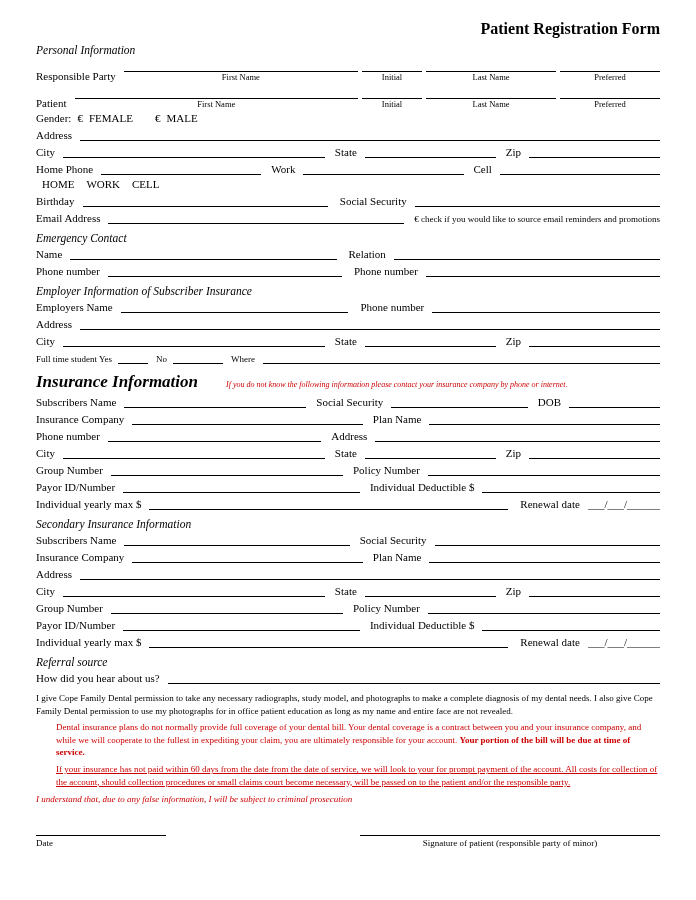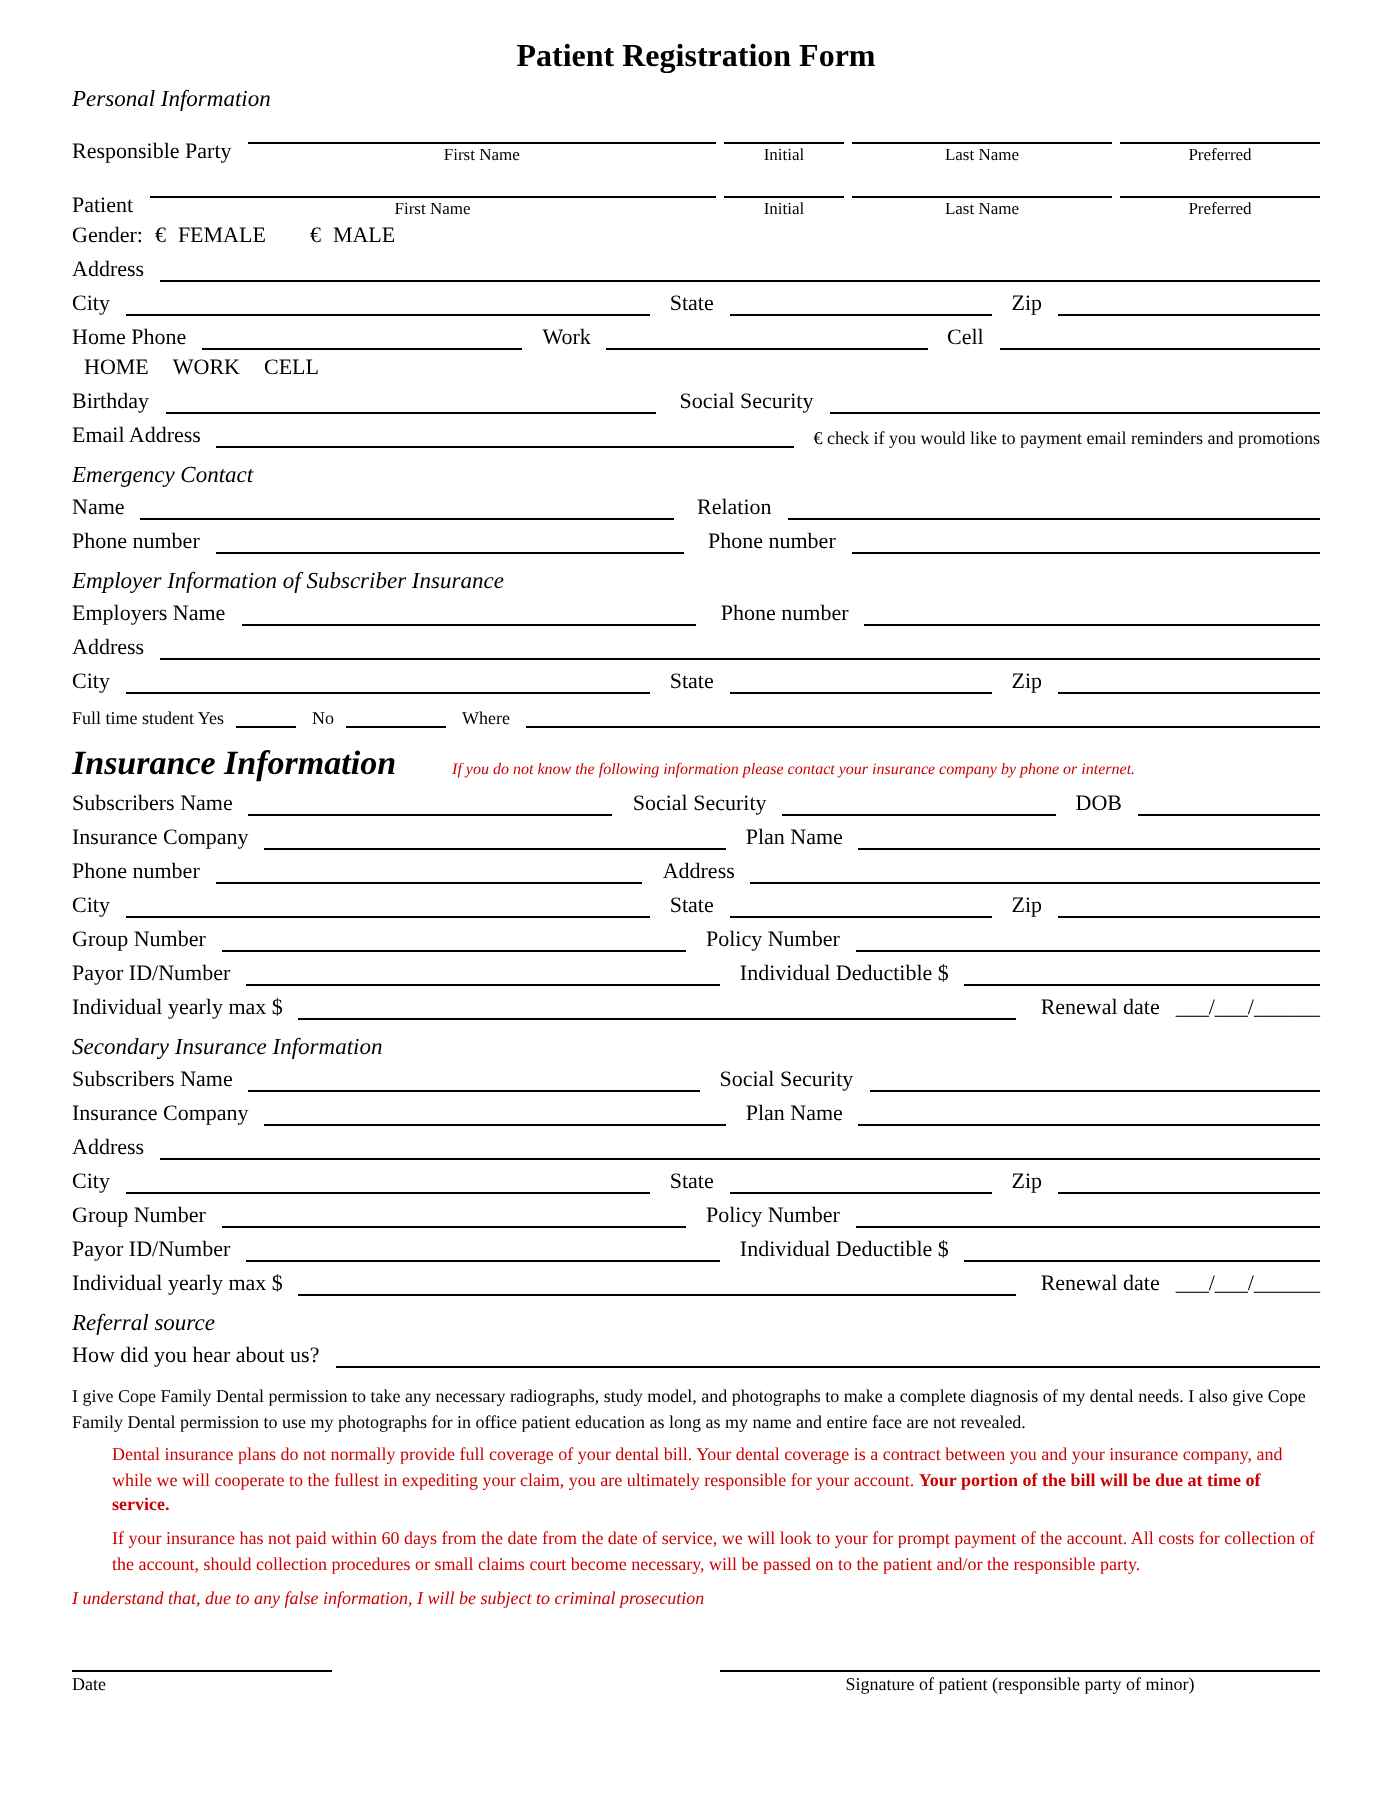--- a/index.html
+++ b/index.html
@@ -6,21 +6,21 @@
     body {
       font-family: Times New Roman, serif;
       font-size: 11px;
       background: #fff;
       color: #000;
       width: 696px;
       min-height: 900px;
       padding: 20px 36px 20px 36px;
     }
     .page-title {
-      text-align: center;
+      text-align: right;
       font-size: 16px;
       font-weight: bold;
       margin-bottom: 6px;
     }
     .section-header {
       font-style: italic;
       font-weight: normal;
       font-size: 11.5px;
       margin-top: 6px;
       margin-bottom: 2px;
@@ -185,21 +185,21 @@
   <div class="form-row">
     <span class="label">Birthday</span>
     <span class="full-line" style="flex:2; margin-left:4px;"></span>
     <span class="label" style="margin-left:8px;">Social Security</span>
     <span class="full-line" style="flex:2; margin-left:4px;"></span>
   </div>
 
   <div class="form-row">
     <span class="label">Email Address</span>
     <span class="full-line" style="flex:1; margin-left:4px;"></span>
-    <span class="label" style="margin-left:6px; font-size:9px;">€ check if you would like to payment email reminders and promotions</span>
+    <span class="label" style="margin-left:6px; font-size:9px;">€ check if you would like to source email reminders and promotions</span>
   </div>
 </div>
 
 <div class="divider-space">
   <div class="section-header italic-section">Emergency Contact</div>
   <div class="form-row">
     <span class="label">Name</span>
     <span class="full-line" style="flex:2; margin-left:4px;"></span>
     <span class="label" style="margin-left:8px;">Relation</span>
     <span class="full-line" style="flex:2; margin-left:4px;"></span>
@@ -347,21 +347,21 @@
     <span class="label">How did you hear about us?</span>
     <span class="full-line" style="flex:1; margin-left:4px;"></span>
   </div>
 </div>
 
 <div style="margin-top:8px;">
   <p class="small-text">I give Cope Family Dental permission to take any necessary radiographs, study model, and photographs to make a complete diagnosis of my dental needs.  I also give Cope Family Dental permission to use my photographs for in office patient education as long as my name and entire face are not revealed.</p>
 
   <div class="small-text-red">
     <p><span>Dental insurance plans do not normally provide full coverage of your dental bill.  Your dental coverage is a contract between you and your insurance company, and while we will cooperate to the fullest in expediting your claim, you are ultimately responsible for your account.</span> <strong>Your portion of the bill will be due at time of service.</strong></p>
-    <p style="margin-top:4px;">If your insurance has not paid within 60 days from the date from the date of service, we will look to your for prompt payment of the account. All costs for collection of the account, should collection procedures or small claims court become necessary, will be passed on to the patient and/or the responsible party.</p>
+    <p style="margin-top:4px;text-decoration:underline;">If your insurance has not paid within 60 days from the date from the date of service, we will look to your for prompt payment of the account. All costs for collection of the account, should collection procedures or small claims court become necessary, will be passed on to the patient and/or the responsible party.</p>
   </div>
 
   <p style="margin-top:6px; font-size:9px; color:#c00; font-style:italic;">I understand that, due to any false information, I will be subject to criminal prosecution</p>
 </div>
 
 <div style="display:flex; justify-content:space-between; margin-top:14px; ">
   <div>
     <div style="border-bottom:1px solid #000; width:130px; height:18px;"></div>
     <span class="label" style="font-size:9px;">Date</span>
   </div>

